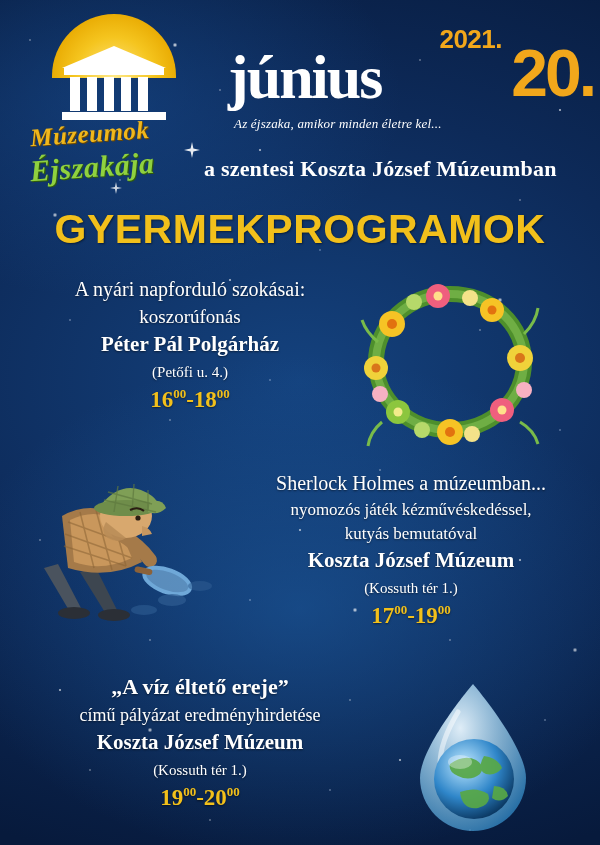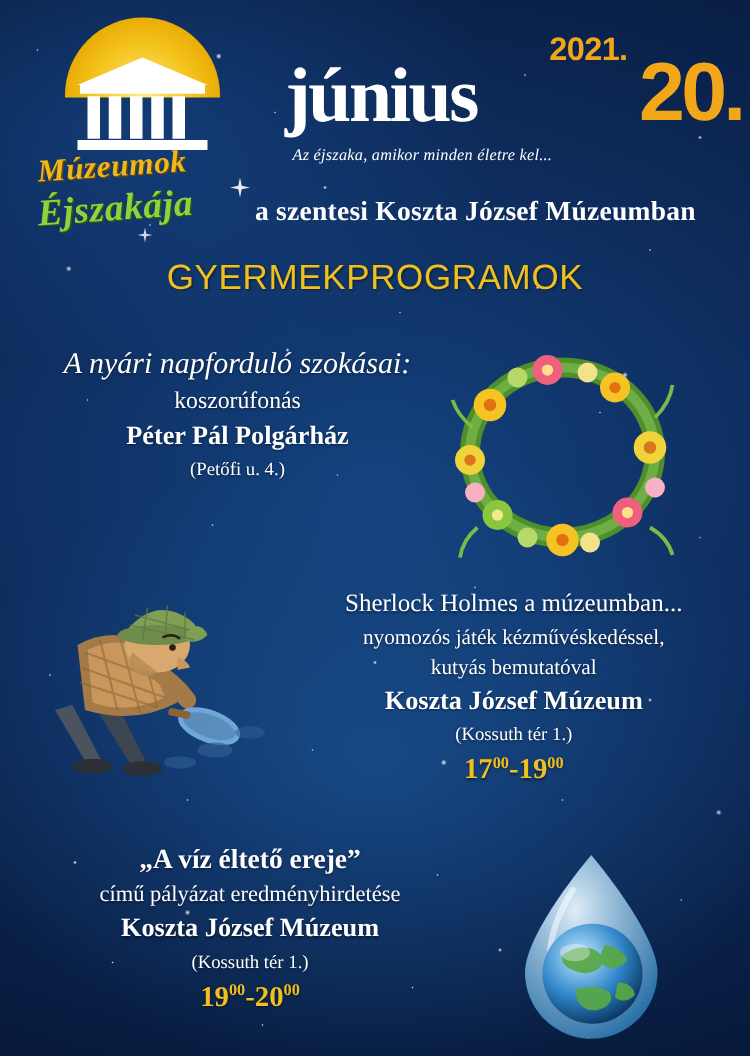--- a/index.html
+++ b/index.html
@@ -190,22 +190,22 @@
     color: #ffffff;
     letter-spacing: .2px;
   }
   .section-title {
     position: absolute;
     left: 0;
     top: 206px;
     width: 600px;
     text-align: center;
     font-family: "Liberation Sans", sans-serif;
-    font-weight: normal;
-    font-size: 28px;
+    font-weight: bold;
+    font-size: 41px;
     color: #f2c01b;
     letter-spacing: .5px;
     text-shadow: 1px 1px 2px rgba(0,0,0,.45);
   }
 
   
   .program {
     position: absolute;
     color: #ffffff;
     text-align: center;
@@ -238,21 +238,21 @@
   }
   .p-time sup {
     font-size: 13px;
     vertical-align: super;
   }
 
   #program-1 { left: 40px; top: 278px; width: 300px; }
   #program-2 { left: 246px; top: 472px; width: 330px; }
   #program-3 { left: 40px; top: 674px; width: 320px; }
 
-  #program-1 .p-line1 { font-size: 24px; font-style: italic; }
+  #program-1 .p-line1 { font-size: 20px; }
   #program-2 .p-line1 { font-size: 20px; color: #ffffff; }
   #program-2 .p-line2 { font-size: 17px; }
   #program-3 .p-line1 { font-size: 22px; font-weight: bold; }
   #program-3 .p-line2 { font-size: 18px; }
 
   
   .wreath {
     position: absolute;
     left: 352px;
     top: 272px;
@@ -423,20 +423,23 @@
       <path d="M96 108 q12 0 14 10 q-8 8 -16 2 Z"></path>
     </g>
     <ellipse cx="62" cy="84" rx="12" ry="7" fill="#ffffff" opacity=".35"></ellipse>
   </svg>
 
   <div class="program" id="program-1">
     <div class="p-line1">A nyári napforduló szokásai:</div>
     <div class="p-line2">koszorúfonás</div>
     <div class="p-venue">Péter Pál Polgárház</div>
     <div class="p-address">(Petőfi u. 4.)</div>
+    <div class="p-time">
+      <span>16</span><sup>00</sup><span>-</span><span>18</span><sup>00</sup>
+    </div>
   </div>
 
   <div class="program" id="program-2">
     <div class="p-line1">Sherlock Holmes a múzeumban...</div>
     <div class="p-line2">nyomozós játék kézművéskedéssel,</div>
     <div class="p-line2">kutyás bemutatóval</div>
     <div class="p-venue">Koszta József Múzeum</div>
     <div class="p-address">(Kossuth tér 1.)</div>
     <div class="p-time">
       <span>17</span><sup>00</sup><span>-</span><span>19</span><sup>00</sup>

